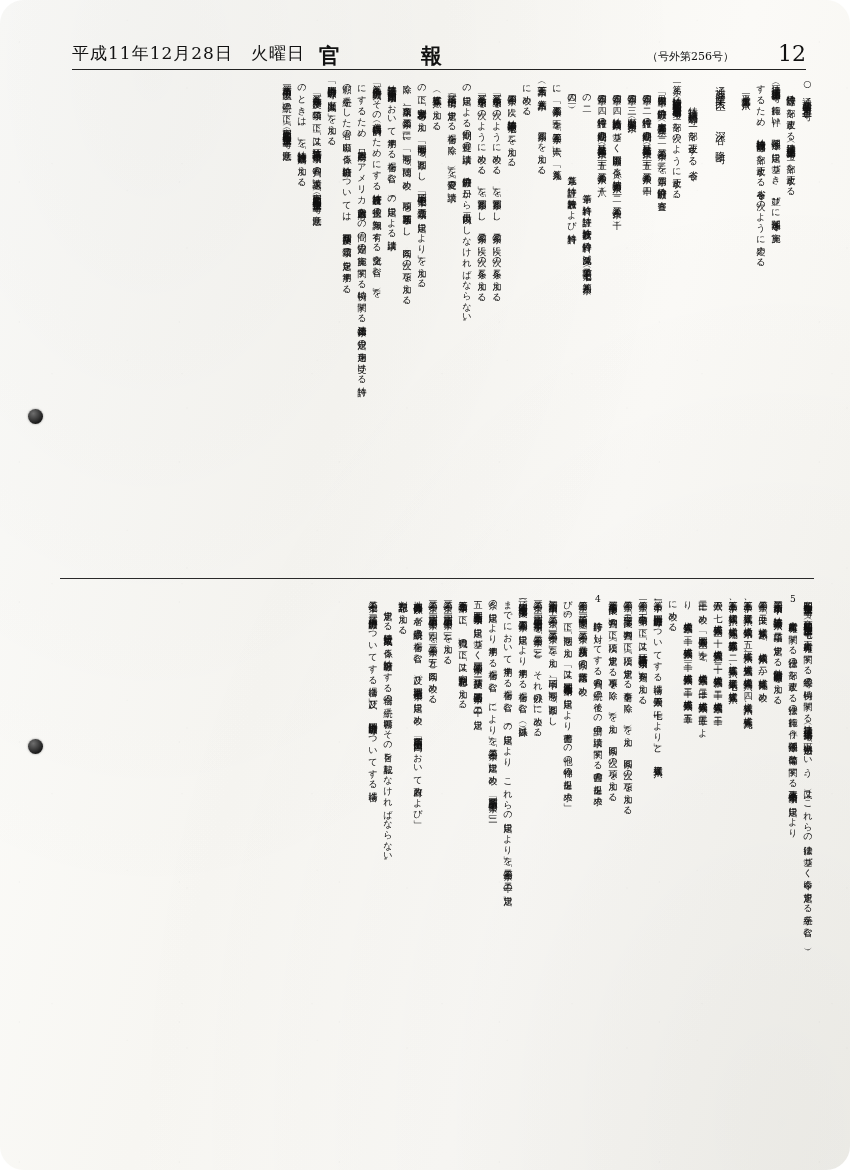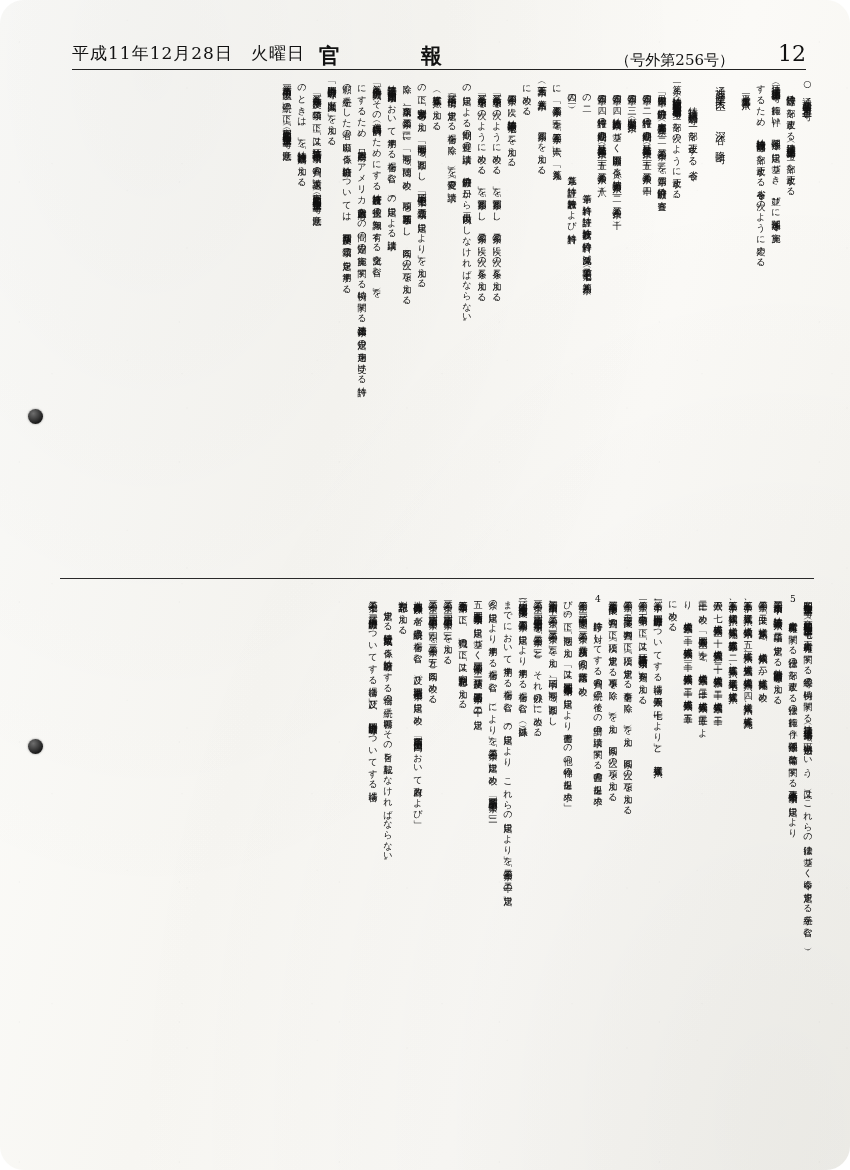--- a/index.html
+++ b/index.html
@@ -75,21 +75,22 @@
   }
   .masthead-title {
     font-size: 21px;
     font-weight: bold;
     letter-spacing: 13px;
     padding-left: 14px;
     white-space: nowrap;
     margin-top: 33px;
   }
   .masthead-issue {
-    font-size: 15px;
+    font-size: 11px;
+    padding-bottom: 6px;
     margin-left: auto;
     margin-right: 44px;
     white-space: nowrap;
   }
   .masthead-page {
     font-size: 22px;
     padding-bottom: 4px;
     white-space: nowrap;
   }
 

